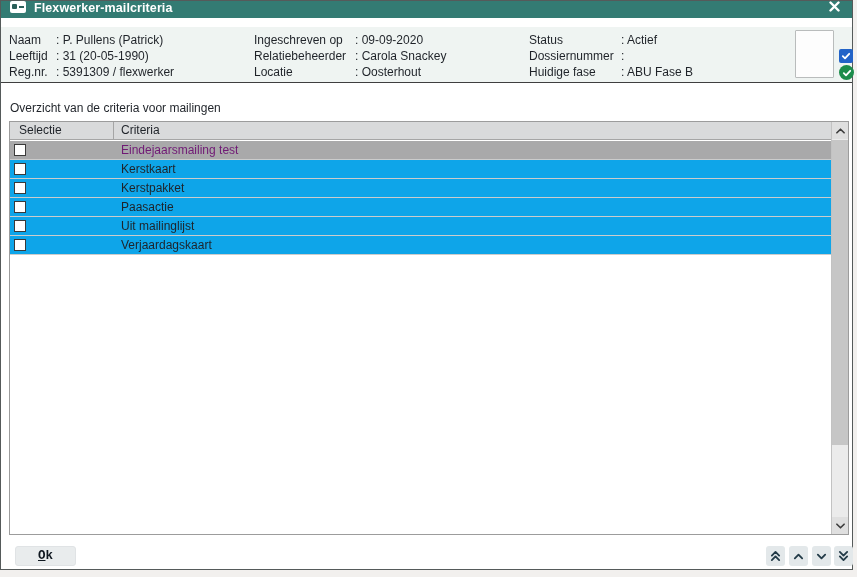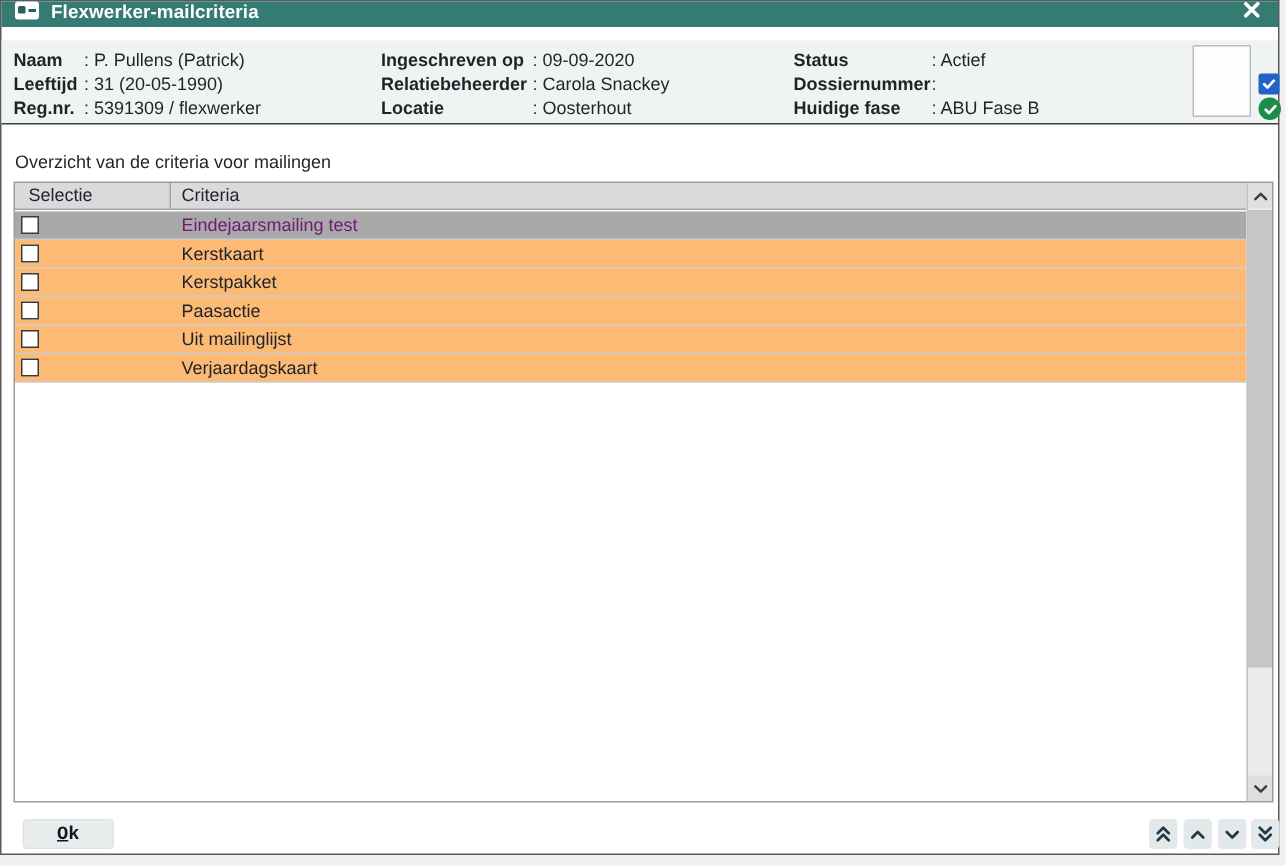--- a/index.html
+++ b/index.html
@@ -40,21 +40,21 @@
   
   .header {
     position:absolute; left:0; top:26px; right:0; height:56px;
     background:#eff4f2; border-bottom:1px solid #3f3f3f; font-size:12px;
   }
   .hcol { position:absolute; top:5px; }
   .hcol-1 { left:8px; }
   .hcol-2 { left:253px; }
   .hcol-3 { left:528px; }
   .hfield { display:flex; line-height:16px; }
-  .hlabel { font-weight:bold; }
+  .hlabel { font-weight:normal; }
   .hcol-1 .hlabel { width:47px; }
   .hcol-2 .hlabel { width:101px; }
   .hcol-3 .hlabel { width:92px; }
   .photo-box {
     position:absolute; left:794px; top:3px; width:39px; height:48px;
     background:#fdfdfd; border:1px solid #b9bcbc; border-radius:1px;
   }
   .flag-check {
     position:absolute; left:838px; top:22px; width:14px; height:14px;
     background:#2263c8; border-radius:2px; display:flex; align-items:center; justify-content:center;
@@ -73,21 +73,21 @@
   .grid-head {
     position:absolute; left:0; top:0; right:0; height:18px;
     background:#d9dadb; border-bottom:1px solid #a5a5a5;
     display:flex; font-size:12px; align-items:center;
   }
   .gh-selectie { width:104px; padding-left:9px; border-right:1px solid #a5a5a5; height:18px; line-height:17px; }
   .gh-criteria { flex:1; padding-left:7px; height:18px; line-height:17px; }
   .grid-rows { position:absolute; left:0; top:19px; right:17px; }
   .grow {
     height:19px; display:flex; align-items:center;
-    background:#fdba74; border-bottom:1px solid #cccccc; font-size:12px;
+    background:#0ea5e9; border-bottom:1px solid #cccccc; font-size:12px;
     cursor:default;
   }
   .grow.selected { background:#a9a9aa; color:#701a75; }
   .cb-cell { width:104px; display:flex; align-items:center; padding-left:4px; }
   .row-checkbox {
     width:12px; height:12px; background:#ffffff; border:1.5px solid #3a3a3a;
   }
   .crit-cell { flex:1; padding-left:7px; }
   
   .vscroll {

